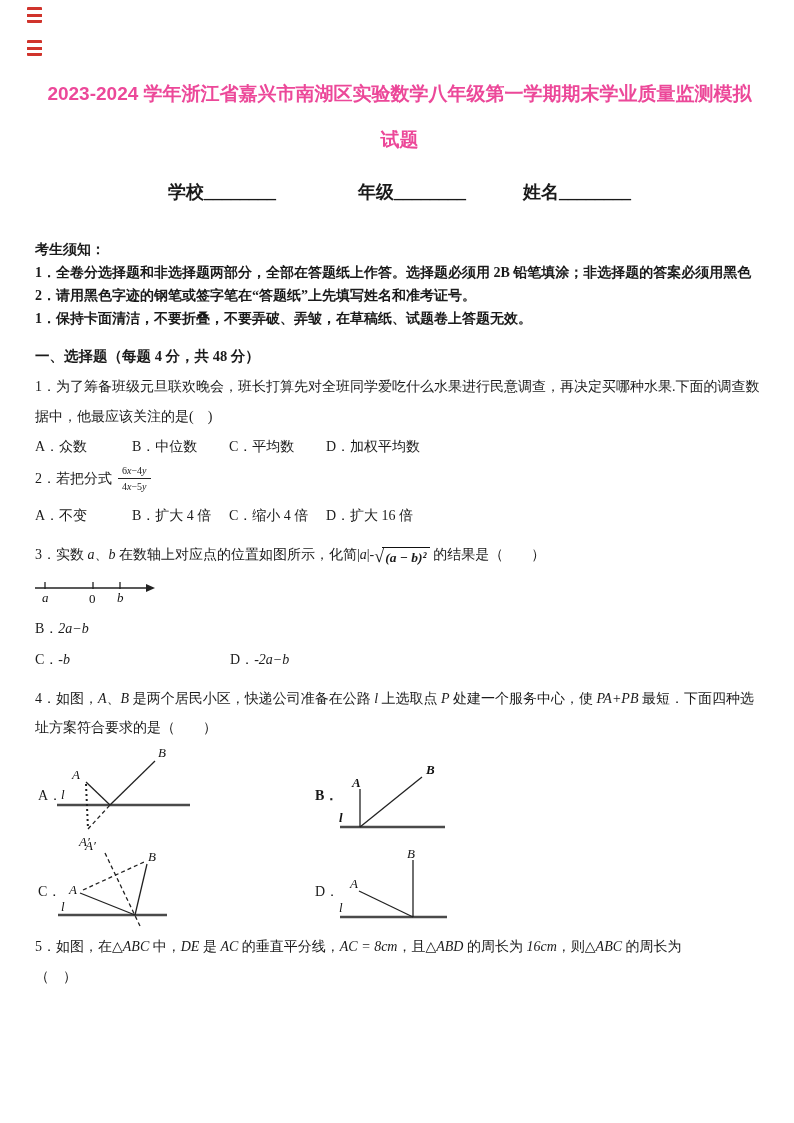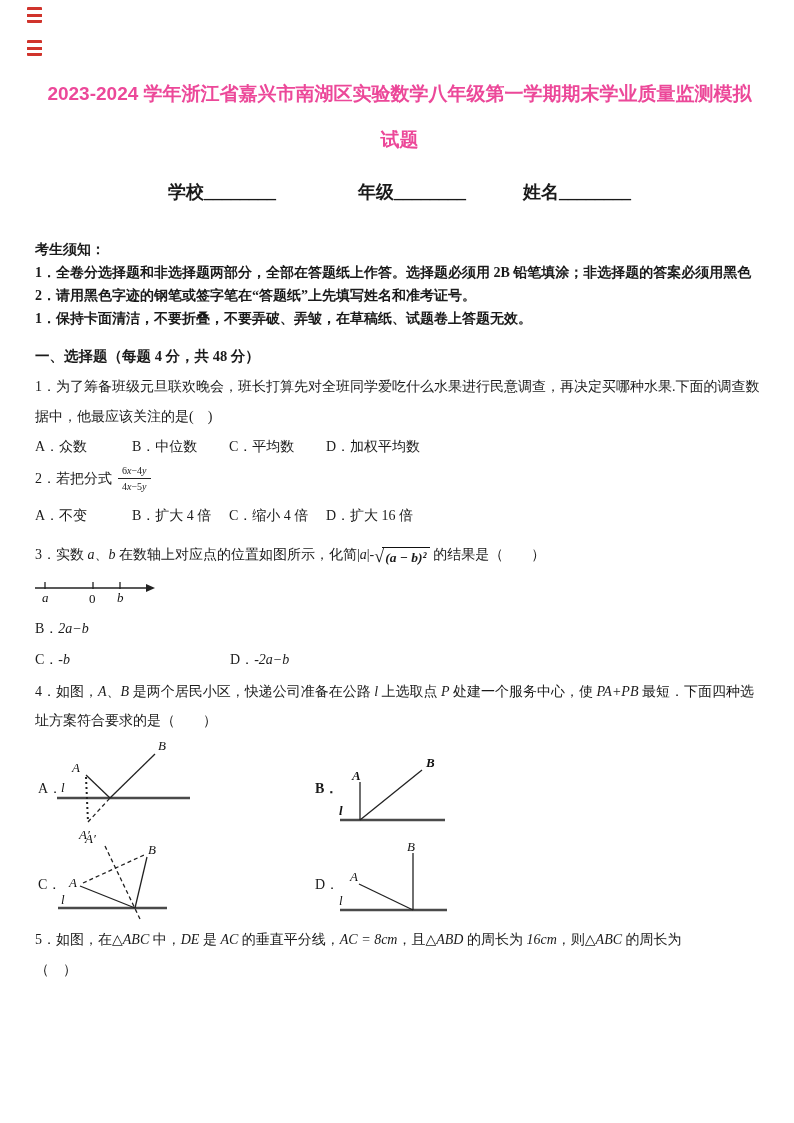--- a/index.html
+++ b/index.html
@@ -155,21 +155,21 @@
       <div class="row">
         <span class="opt"><span>B．</span><span class="m">2a−b</span></span>
       </div>
       <div class="row">
         <span class="opt"><span>C．</span><span class="m">-b</span></span>
         <span class="opt"><span>D．</span><span class="m">-2a−b</span></span>
       </div>
     </div>
   </div>
 
-  <div class="q" style="margin-top:2px;">
+  <div class="q" style="margin-top:9px;">
     <div class="qline lh29"><span>4．如图，</span><span class="m">A</span><span>、</span><span class="m">B</span><span> 是两个居民小区，快递公司准备在公路 </span><span class="m">l</span><span> 上选取点 </span><span class="m">P</span><span> 处建一个服务中心，使 </span><span class="m">PA+PB</span><span> 最短．下面四种选</span></div>
     <div class="qline lh29">址方案符合要求的是（　　）</div>
 
     <div class="figs">
       <span class="ftag a">A．</span>
       <svg class="fsvg a" width="150" height="104">
         <line class="road" x1="2" y1="60" x2="135" y2="60"></line>
         <text x="6" y="54">l</text>
         <text x="17" y="34">A</text>
         <text x="103" y="12">B</text>

